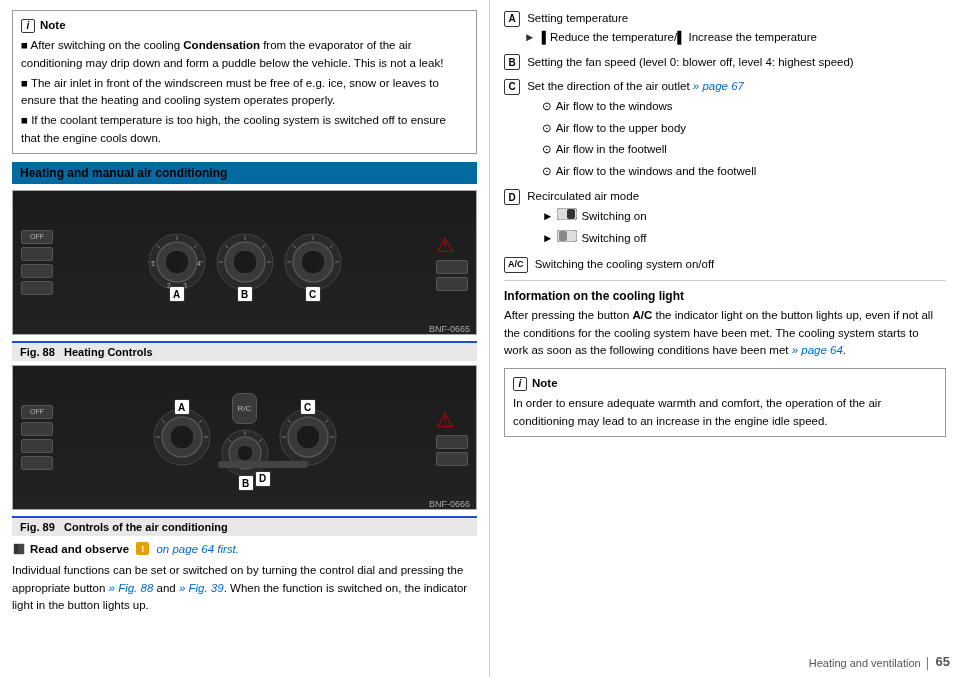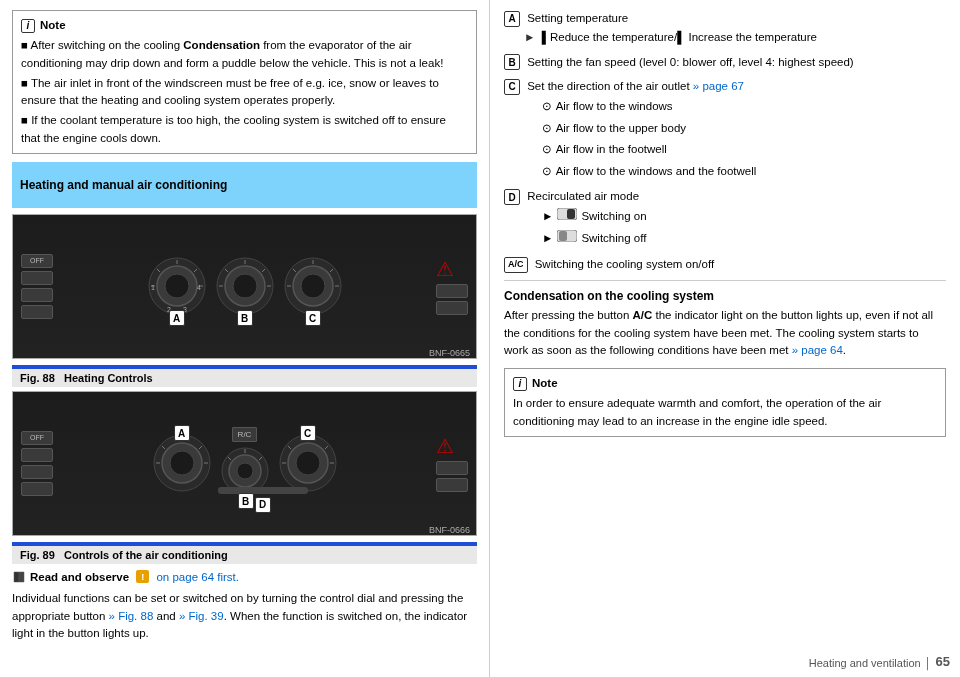--- a/index.html
+++ b/index.html
@@ -49,42 +49,42 @@
       border: 1px solid #333;
       border-radius: 2px;
       font-size: 10px;
       font-weight: bold;
       margin-right: 5px;
       font-style: italic;
     }
 
     
     .section-heading {
-      background: #7dd3fc;
-      padding: 16px 8px;
+      background: #0369a1;
+      padding: 4px 8px;
       font-weight: bold;
       font-size: 12px;
       margin-bottom: 6px;
     }
 
     
     .figure-container {
       border: 1px solid #aaa;
       margin-bottom: 6px;
       position: relative;
       background: #2a2a2a;
       height: 145px;
       overflow: hidden;
     }
 
     .figure-caption {
       background: #e8e8e8;
       padding: 3px 8px;
       font-size: 11px;
-      border-top: 4px solid #1d4ed8;
+      border-top: 2px solid #1d4ed8;
     }
     .figure-caption span {
       font-weight: bold;
     }
 
     .label-badge {
       position: absolute;
       background: white;
       border: 1.5px solid #333;
       border-radius: 2px;
@@ -175,20 +175,21 @@
     .info-heading {
       font-weight: bold;
       font-size: 12px;
       margin: 8px 0 4px 0;
     }
 
     .link-text {
       color: #0066cc;
       text-decoration: none;
       font-size: 11.5px;
+      font-style: italic;
     }
 
     
     .page-footer {
       position: absolute;
       bottom: 8px;
       right: 10px;
       font-size: 11px;
       color: #555;
       display: flex;
@@ -396,21 +397,21 @@
                 <line x1="50" y1="13" x2="47" y2="16" stroke="#777" stroke-width="1"></line>
                 <line x1="10" y1="13" x2="13" y2="16" stroke="#777" stroke-width="1"></line>
                 <line x1="56" y1="30" x2="52" y2="30" stroke="#777" stroke-width="1"></line>
                 <line x1="4" y1="30" x2="8" y2="30" stroke="#777" stroke-width="1"></line>
               </svg>
             </div>
             <div class="label-badge" style="position:absolute;top:-8px;left:22px;background:white;">A</div>
           </div>
 
           <div style="display:flex;flex-direction:column;align-items:center;gap:4px;">
-            <div style="background:#3a3a3a;border:1px solid #555;border-radius:1px;padding:2px 5px;color:#bbb;font-size:8px;">R/C</div>
+            <div style="background:#3a3a3a;border:1px solid #555;border-radius:7px;padding:10px 5px;color:#bbb;font-size:8px;">R/C</div>
             <div style="position:relative;">
               <svg width="50" height="50">
                 <circle cx="25" cy="25" r="23" fill="#2a2a2a" stroke="#444" stroke-width="1"></circle>
                 <circle cx="25" cy="25" r="16" fill="#3a3a3a" stroke="#555" stroke-width="1.5"></circle>
                 <circle cx="25" cy="25" r="8" fill="#1a1a1a" stroke="#444" stroke-width="1"></circle>
                 <line x1="25" y1="3" x2="25" y2="7" stroke="#777" stroke-width="1"></line>
                 <line x1="42" y1="11" x2="39" y2="14" stroke="#777" stroke-width="1"></line>
                 <line x1="8" y1="11" x2="11" y2="14" stroke="#777" stroke-width="1"></line>
               </svg>
               <div class="label-badge" style="position:absolute;bottom:-10px;left:18px;background:white;">B</div>
@@ -539,21 +540,21 @@
   </div>
 
   <div class="right-section-item">
     <span class="badge-box badge-AC" style="width:auto;padding:0 3px;font-size:9px;">A/C</span>
     <span>Switching the cooling system on/off</span>
   </div>
 
   <hr class="divider-line">
 
   <div>
-    <div class="info-heading">Condensation on the cooling system</div>
+    <div class="info-heading">Information on the cooling light</div>
     <div style="font-size:11.5px;line-height:1.55;">
       After pressing the button <strong>A/C</strong> the indicator light on the button lights up, even if not all the conditions for the cooling system have been met. The cooling system starts to work as soon as the following conditions have been met
       <a class="link-text">» page 64</a>.
     </div>
   </div>
 
   <div class="note-box" style="margin-top:8px;">
     <div class="note-header">
       <span class="note-icon">i</span>
       <span>Note</span>

